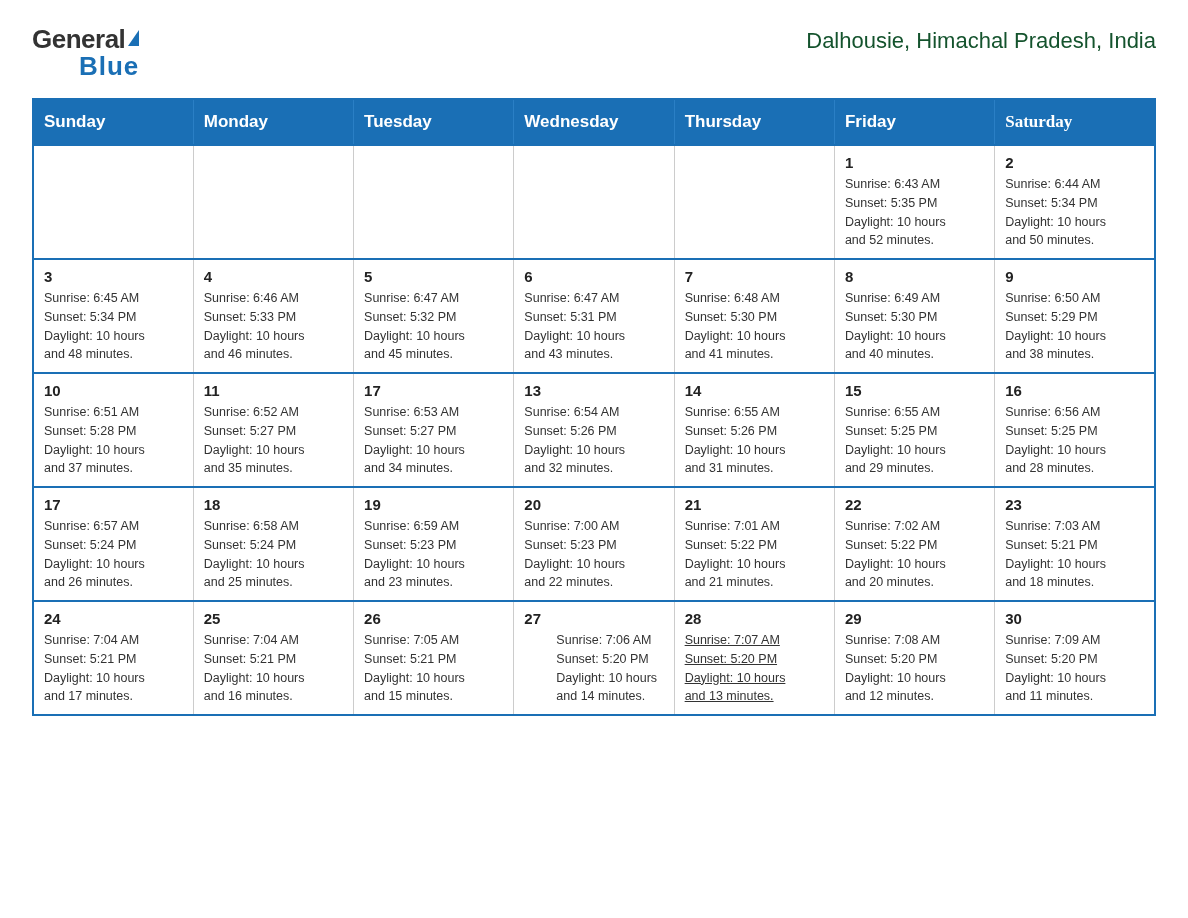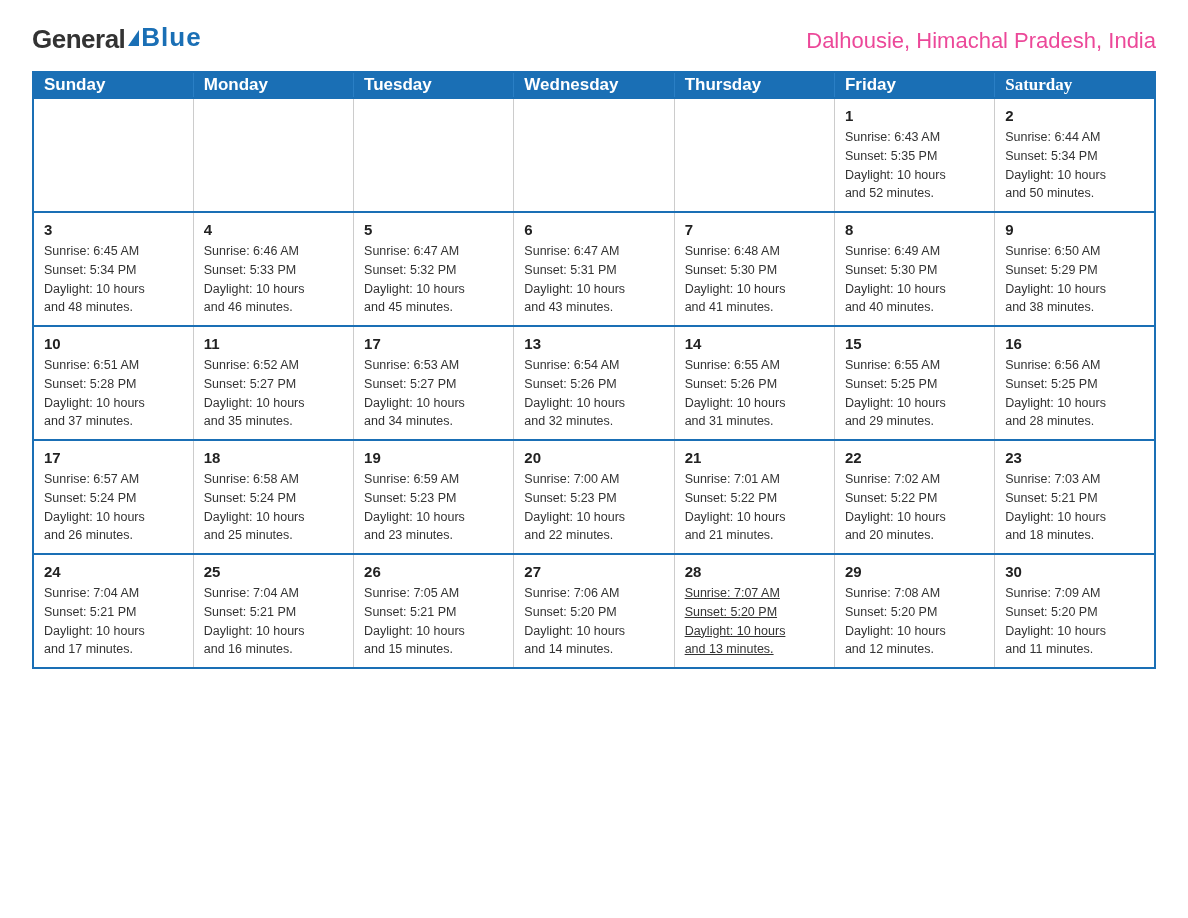--- a/index.html
+++ b/index.html
@@ -11,48 +11,48 @@
       min-height: 918px;
     }
     .header-area {
       display: flex;
       justify-content: space-between;
       align-items: flex-start;
       margin-bottom: 16px;
     }
     .logo-area {
       display: flex;
-      flex-direction: row;
-      align-items: center;
+      flex-direction: column;
+      align-items: flex-end;
     }
     .title-area {
       text-align: right;
     }
     .month-title {
       font-size: 52px;
       font-weight: bold;
       color: #222;
       line-height: 1.1;
     }
     .location-title {
       font-size: 22px;
-      color: #ec4899;
+      color: #14532d;
       margin-top: 4px;
     }
     .calendar-table {
       width: 100%;
       border-collapse: collapse;
       border: 2px solid #1a6fb5;
     }
     .calendar-table thead th {
       background-color: #1a6fb5;
       color: #fff;
       font-size: 17px;
       font-weight: bold;
-      padding: 2px 10px;
+      padding: 12px 10px;
       text-align: left;
       border-right: 1px solid #2a7fc5;
     }
     .calendar-table thead th:last-child {
       border-right: none;
       font-family: Liberation Serif, serif;
     }
     .calendar-table tbody tr {
       border-top: 2px solid #1a6fb5;
     }
@@ -306,21 +306,21 @@
         </td>
         <td>
           <span class="day-number">26</span>
           <div class="day-info" style="white-space: pre-line;">Sunrise: 7:05 AM
 Sunset: 5:21 PM
 Daylight: 10 hours
 and 15 minutes.</div>
         </td>
         <td>
           <span class="day-number">27</span>
-          <div class="day-info" style="white-space: pre-line;">Sunrise: 7:06 AM
+          <div class="day-info" style="white-space: pre-line; margin-left: 32px;">Sunrise: 7:06 AM
 Sunset: 5:20 PM
 Daylight: 10 hours
 and 14 minutes.</div>
         </td>
         <td>
           <span class="day-number">28</span>
           <div class="day-info" style="white-space: pre-line; text-decoration: underline;">Sunrise: 7:07 AM
 Sunset: 5:20 PM
 Daylight: 10 hours
 and 13 minutes.</div>

